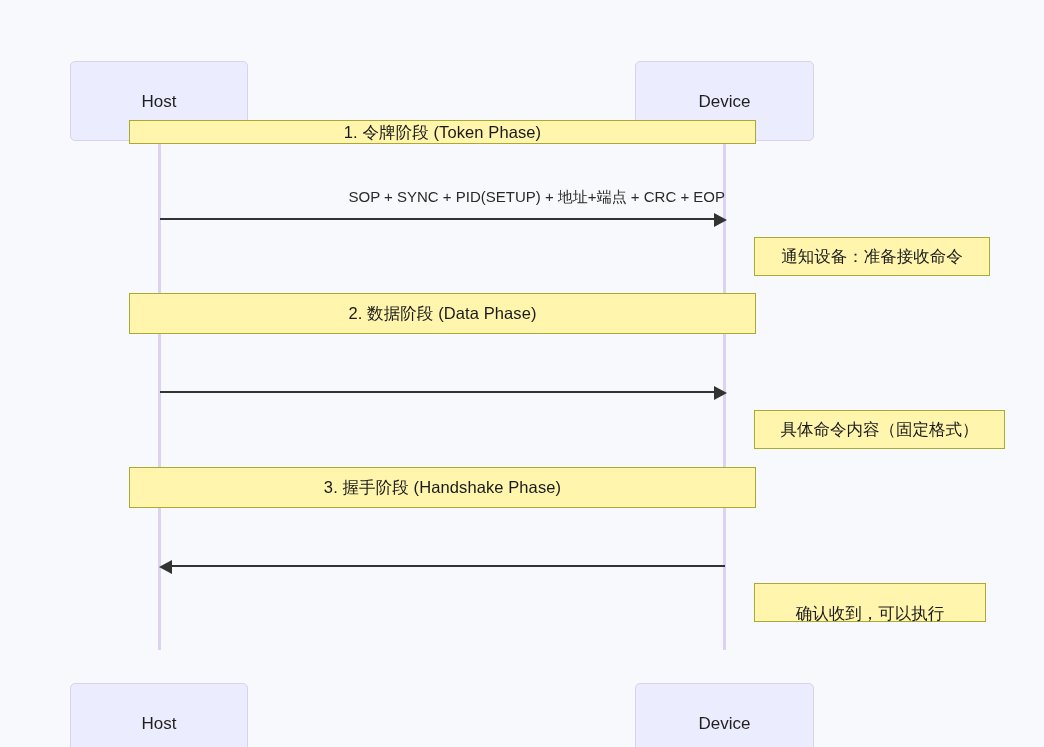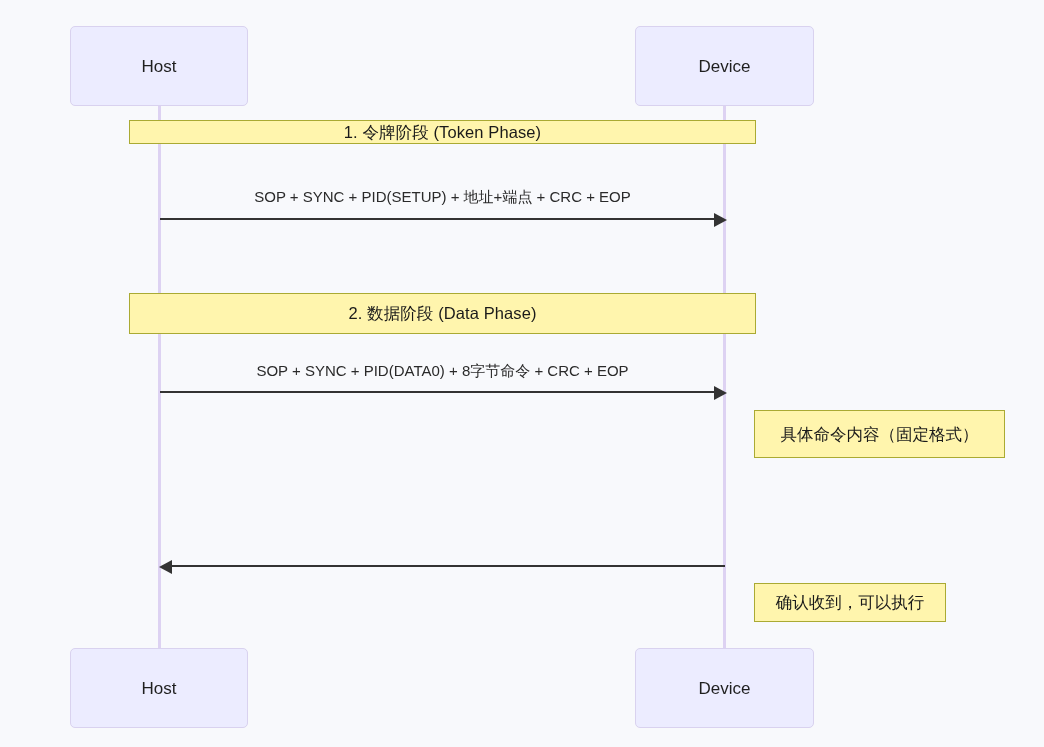--- a/index.html
+++ b/index.html
@@ -29,20 +29,21 @@
   
   .actor-box {
     position: absolute;
     background: #ececff;
     border: 1.4px solid #d9d2ef;
     border-radius: 5px;
     display: flex;
     align-items: center;
     justify-content: center;
     box-sizing: border-box;
+    margin-top: 35px;
   }
   .actor-label {
     font-size: 17px;
     color: #1f1f1f;
     line-height: 1;
   }
 
   
   .phase-banner {
     position: absolute;
@@ -117,46 +118,49 @@
     <span class="actor-label">Host</span>
   </div>
   <div class="actor-box" style="left:635px; top:26px; width:179px; height:80px;">
     <span class="actor-label">Device</span>
   </div>
 
   <div class="phase-banner" style="left:129px; top:120px; width:627px; height:24px;">
     <span class="phase-label">1. 令牌阶段 (Token Phase)</span>
   </div>
 
-  <div class="msg-label" style="left:160px; top:189px; width:565px;">
+  <div class="msg-label" style="left:160px; top:189px; width:565px;text-align:right;">
     <span>SOP + SYNC + PID(SETUP) + 地址+端点 + CRC + EOP</span>
   </div>
   <div class="msg-line" style="left:160px; top:218px; width:555px;"></div>
   <div class="arrow-head right" style="left:714px; top:212.5px;"></div>
 
+  <div class="note-box" style="left:754px; top:237px; width:236px; height:39px;">
+    <span class="note-label">通知设备：准备接收命令</span>
+  </div>
 
   <div class="phase-banner" style="left:129px; top:293px; width:627px; height:41px;">
     <span class="phase-label">2. 数据阶段 (Data Phase)</span>
   </div>
 
-  <div class="msg-label" style="left:160px; top:363px; width:565px;">
-    <span>SOP + SYNC + PID(DATA0) + 8字节命令 + CRC + EOP</span>
-  </div>
   <div class="msg-line" style="left:160px; top:391px; width:555px;"></div>
   <div class="arrow-head right" style="left:714px; top:385.5px;"></div>
 
-  <div class="note-box" style="left:754px; top:410px; width:251px; height:48px;">
+  <div class="note-box" style="left:754px; top:410px; width:251px; height:39px;">
     <span class="note-label">具体命令内容（固定格式）</span>
   </div>
 
+  <div class="phase-banner" style="left:129px; top:467px; width:627px; height:41px;">
+    <span class="phase-label">3. 握手阶段 (Handshake Phase)</span>
+  </div>
 
   <div class="msg-line" style="left:170px; top:565px; width:555px;"></div>
   <div class="arrow-head left" style="left:159px; top:559.5px;"></div>
 
-  <div class="note-box" style="left:754px; top:583px; width:192px; height:39px;">
+  <div class="note-box" style="left:754px; top:583px; width:232px; height:39px;align-items:flex-end;">
     <span class="note-label">确认收到，可以执行</span>
   </div>
 
   <div class="actor-box" style="left:70px; top:648px; width:178px; height:80px;">
     <span class="actor-label">Host</span>
   </div>
   <div class="actor-box" style="left:635px; top:648px; width:179px; height:80px;">
     <span class="actor-label">Device</span>
   </div>
 

